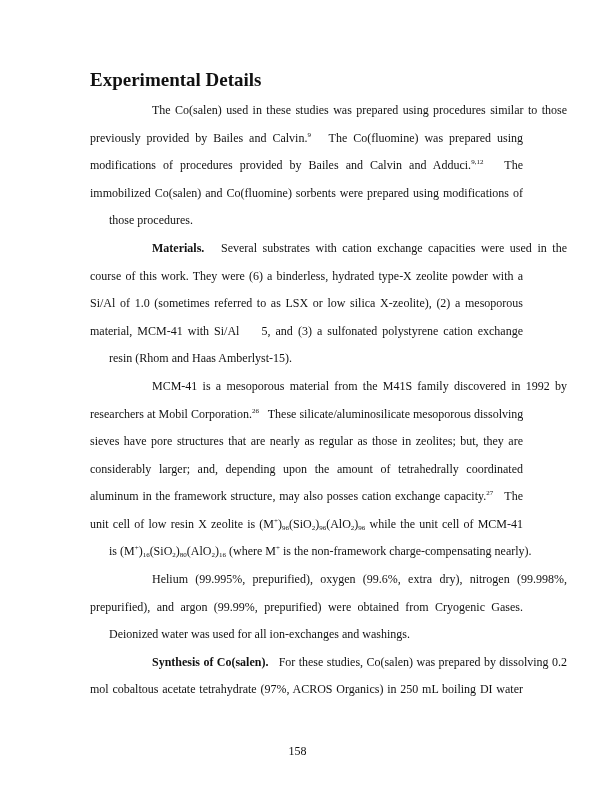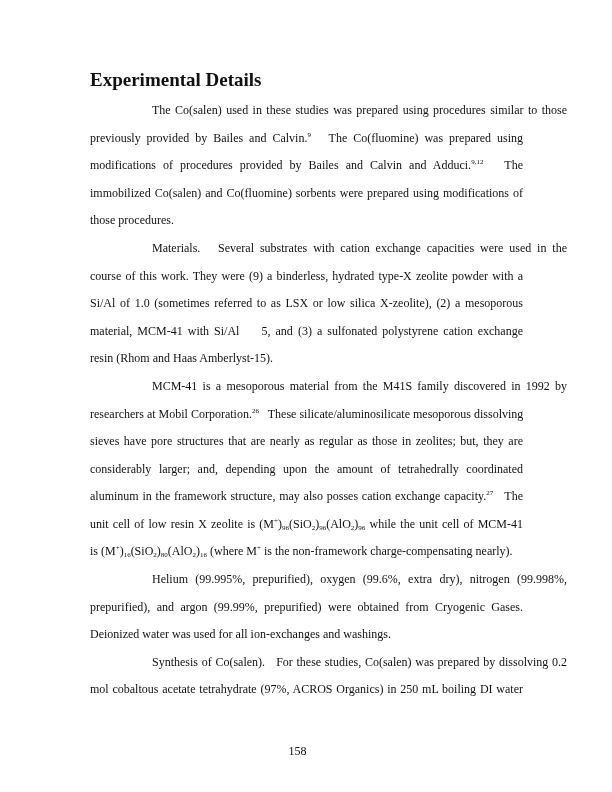--- a/index.html
+++ b/index.html
@@ -2,41 +2,41 @@
 <html><head>
 <meta charset="utf-8">
 <style>
   html, body { margin: 0; padding: 0; background: #ffffff; }
   body { width: 612px; height: 792px; position: relative; overflow: hidden;
          font-family: "Liberation Serif", serif; color: #111; }
   .page { position: absolute; left: 90px; top: 0; width: 433px; }
   h2 { position: absolute; top: 69px; left: 0; margin: 0; font-size: 19px; font-weight: bold; white-space: nowrap; }
   .line { position: absolute; left: 0; width: 433px; font-size: 12px; line-height: 14px; white-space: nowrap;
           text-align: justify; text-align-last: justify; }
-  .line.last { text-align-last: left; }
+  .line.last { text-align-last: left; margin-left: 19px; }
   .line.indent { left: 18px; width: 415px; margin-left: 44px; }
   sup { font-size: 7px; vertical-align: 5px; line-height: 0; }
   sub { font-size: 7px; vertical-align: -2px; line-height: 0; }
-  b { font-weight: normal; }
+  b { font-weight: bold; }
   .pagenum { position: absolute; top: 744px; left: 0; width: 595px; text-align: center; font-size: 12px; }
 </style>
 </head>
 <body>
 
 <div class="page">
   <h2>Experimental Details</h2>
 
   <div class="line indent" style="top:103px"><span>The Co(salen) used in these studies was prepared using procedures similar to those</span></div>
   <div class="line" style="top:131px"><span>previously provided by Bailes and Calvin.</span><sup>9</sup>&nbsp;&nbsp; <span>The Co(fluomine) was prepared using</span></div>
   <div class="line" style="top:158px"><span>modifications of procedures provided by Bailes and Calvin and Adduci.</span><sup>9,12</sup>&nbsp;&nbsp; <span>The</span></div>
   <div class="line" style="top:186px"><span>immobilized Co(salen) and Co(fluomine) sorbents were prepared using modifications of</span></div>
   <div class="line last" style="top:213px"><span>those procedures.</span></div>
 
   <div class="line indent" style="top:241px"><b>Materials.</b>&nbsp;&nbsp; <span>Several substrates with cation exchange capacities were used in the</span></div>
-  <div class="line" style="top:269px"><span>course of this work.  They were (9) a binderless, hydrated type-X zeolite powder with a</span></div>
+  <div class="line" style="top:269px"><span>course of this work.  They were (6) a binderless, hydrated type-X zeolite powder with a</span></div>
   <div class="line" style="top:296px"><span>Si/Al of 1.0 (sometimes referred to as LSX or low silica X-zeolite), (2) a mesoporous</span></div>
   <div class="line" style="top:324px"><span>material, MCM-41 with Si/Al   5, and (3) a sulfonated polystyrene cation exchange</span></div>
   <div class="line last" style="top:351px"><span>resin (Rhom and Haas Amberlyst-15).</span></div>
 
   <div class="line indent" style="top:379px"><span>MCM-41 is a mesoporous material from the M41S family discovered in 1992 by</span></div>
   <div class="line" style="top:407px"><span>researchers at Mobil Corporation.</span><sup>26</sup>&nbsp;&nbsp; <span>These silicate/aluminosilicate mesoporous dissolving</span></div>
   <div class="line" style="top:434px"><span>sieves have pore structures that are nearly as regular as those in zeolites; but, they are</span></div>
   <div class="line" style="top:462px"><span>considerably larger; and, depending upon the amount of tetrahedrally coordinated</span></div>
   <div class="line" style="top:489px"><span>aluminum in the framework structure, may also posses cation exchange capacity.</span><sup>27</sup>&nbsp;&nbsp; <span>The</span></div>
   <div class="line" style="top:517px">

